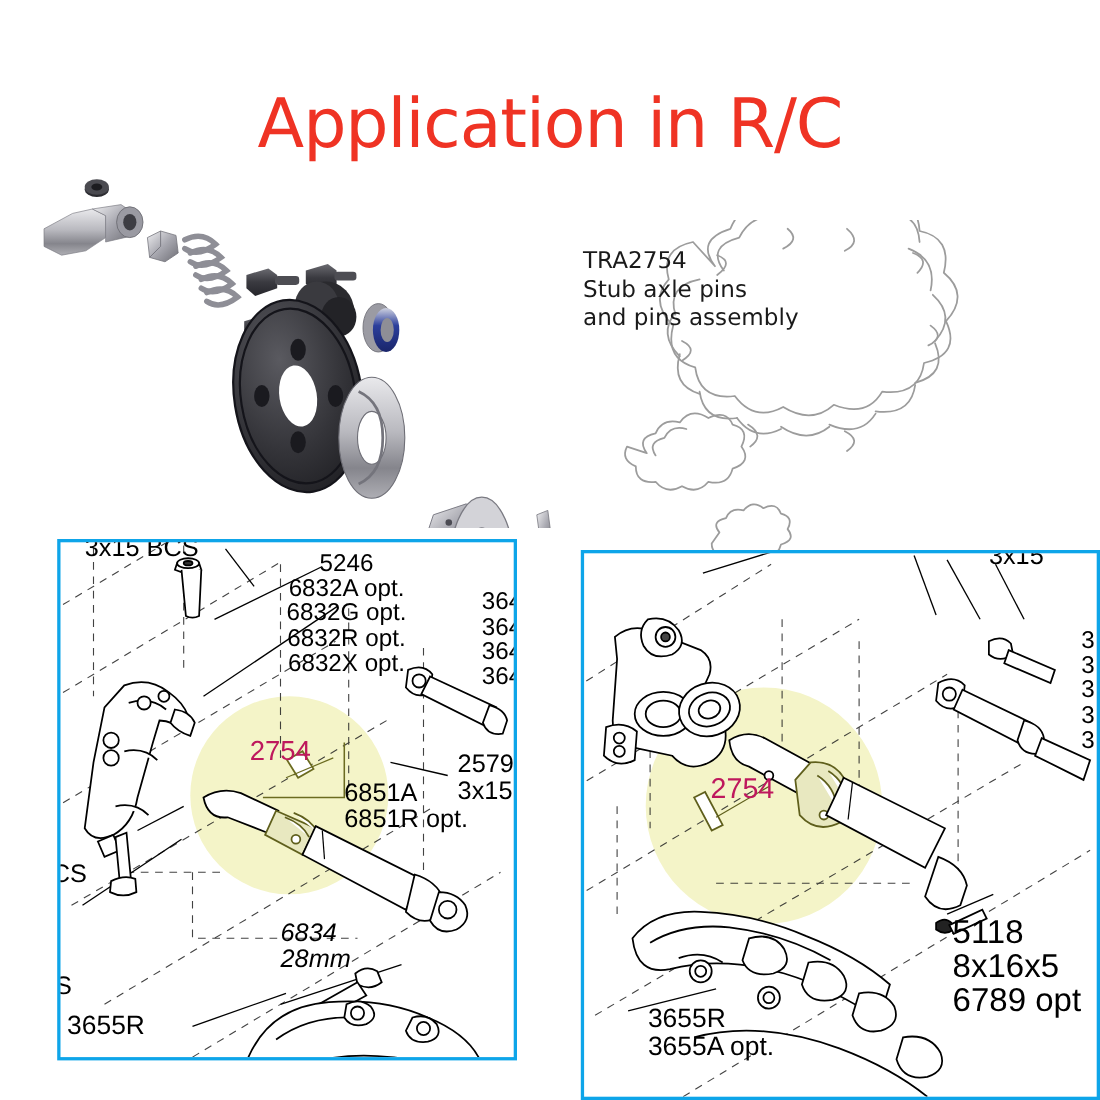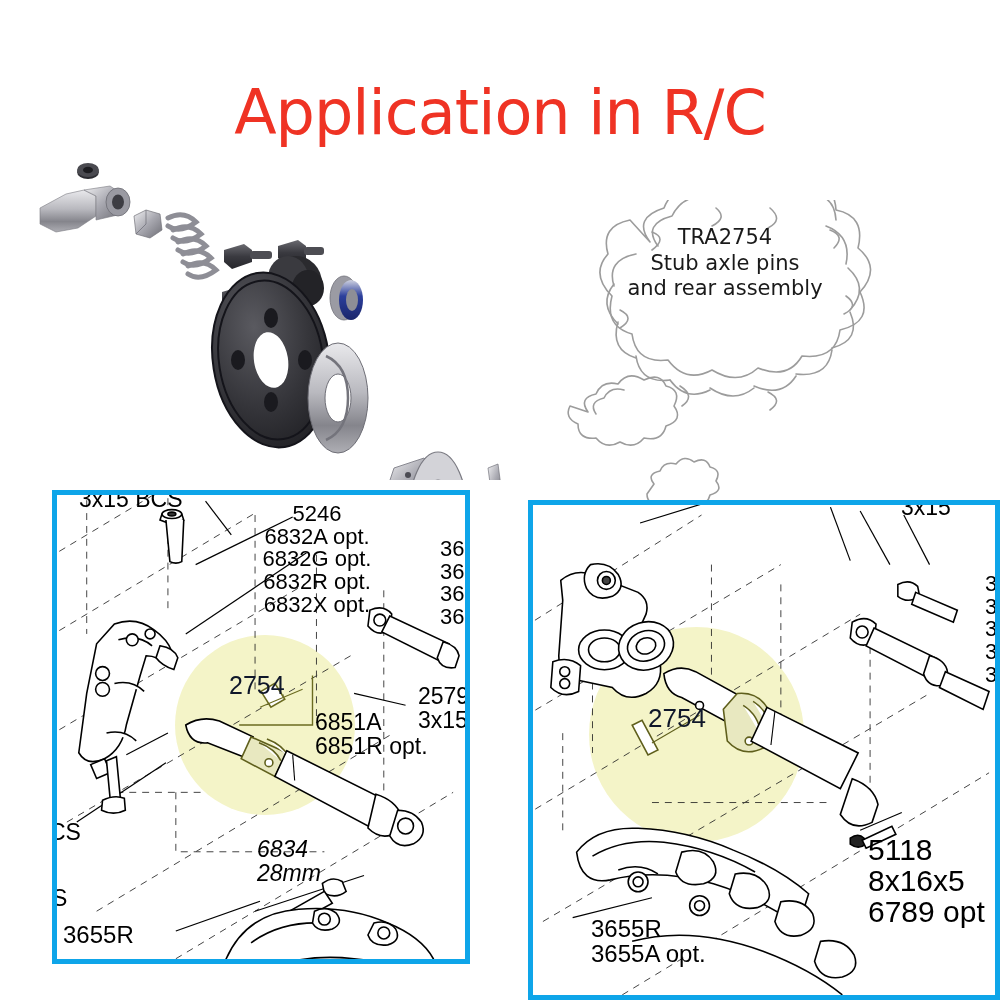--- a/index.html
+++ b/index.html
@@ -25,54 +25,54 @@
   }
 
   
   .assembly{position:absolute;left:26px;top:150px;width:520px;height:330px;}
   .assembly svg{display:block;}
 
   
   .cloud-wrap{position:absolute;left:530px;top:200px;width:390px;height:310px;}
   .cloud-text{
     position:absolute;left:0;top:25px;width:390px;
-    text-align:center;
+    text-align:left;
     font-family:"DejaVu Sans", sans-serif;
     font-size:21px;
     line-height:25.5px;
     color:#1a1a1a;
   }
   .cloud-text div{white-space:nowrap;}
 
   
   .panel{
     position:absolute;
     background:#ffffff;
-    border:5px solid #0ea5e9;
+    border:3px solid #0ea5e9;
     overflow:hidden;
     box-sizing:border-box;
   }
   #panel-left{left:52px;top:490px;width:418px;height:474px;}
   #panel-right{left:528px;top:500px;width:472px;height:500px;}
 
   .panel-canvas{position:absolute;left:0;top:0;width:100%;height:100%;}
 
   .hl{
     position:absolute;border-radius:50%;
     background:#f4f4c8;
   }
 
   .lbl{
     position:absolute;
     font-family:"Liberation Sans", sans-serif;
     color:#000000;
     white-space:nowrap;
     line-height:1.03;
   }
-  .lbl.hlq{color:#0f172a;}
+  .lbl.hlq{color:#be185d;}
   .lbl span{display:block;}
 </style>
 </head>
 <body>
 
 <div id="root">
 
   <div class="title">Application in R/C</div>
 
   <div class="assembly">
@@ -233,21 +233,21 @@
 
       <g fill="none" stroke="#9c9c9c" stroke-width="1.6" stroke-linecap="round" stroke-linejoin="round">
         <path d="M58 212 q-10 -14 8 -18 q6 -14 22 -10 q10 -14 26 -4 q16 -8 22 6 q16 4 8 20 q10 14 -8 20 q-4 16 -22 12 q-10 12 -24 4 q-14 8 -24 -4 q-18 2 -18 -14 q-14 -6 -8 -18 Z"></path>
         <path d="M66 214 q-8 -12 8 -16 q6 -12 20 -8"></path>
         <path d="M124 284 q-8 -10 6 -13 q4 -10 16 -7 q8 -10 18 -2 q12 -6 16 5 q12 3 6 14 q8 10 -6 14 q-3 12 -16 9 q-8 9 -17 3 q-10 6 -17 -3 q-13 1 -13 -10 Z"></path>
       </g>
     </svg>
     <div class="cloud-text">
       <div>TRA2754</div>
       <div>Stub axle pins</div>
-      <div>and rear assembly</div>
+      <div>and pins assembly</div>
     </div>
   </div>
 
   <div class="panel" id="panel-left">
     <div class="hl" style="left:118px;top:140px;width:180px;height:180px;"></div>
 
     <svg class="panel-canvas" viewBox="0 0 412 468">
       <g fill="none" stroke="#222" stroke-width="1" stroke-dasharray="7 6" opacity="0.85">
         <path d="M-20 70 L130 -20"></path>
           <path d="M-20 150 L200 18"></path>
@@ -376,21 +376,21 @@
     <div class="lbl" style="left:258px;top:216px;font-size:23px;">
       <span>6851A</span>
       <span>6851R opt.</span>
     </div>
 
     <div class="lbl" style="left:200px;top:343px;font-size:23px;font-style:italic;">
       <span>6834</span>
       <span>28mm</span>
     </div>
 
-    <div class="lbl" style="left:-8px;top:290px;font-size:23px;margin-top:36px;">
+    <div class="lbl" style="left:-8px;top:290px;font-size:23px;">
       <span>CS</span>
     </div>
 
     <div class="lbl" style="left:-5px;top:392px;font-size:23px;">
       <span>S</span>
     </div>
 
     <div class="lbl" style="left:6px;top:428px;font-size:24px;">
       <span>3655R</span>
     </div>

